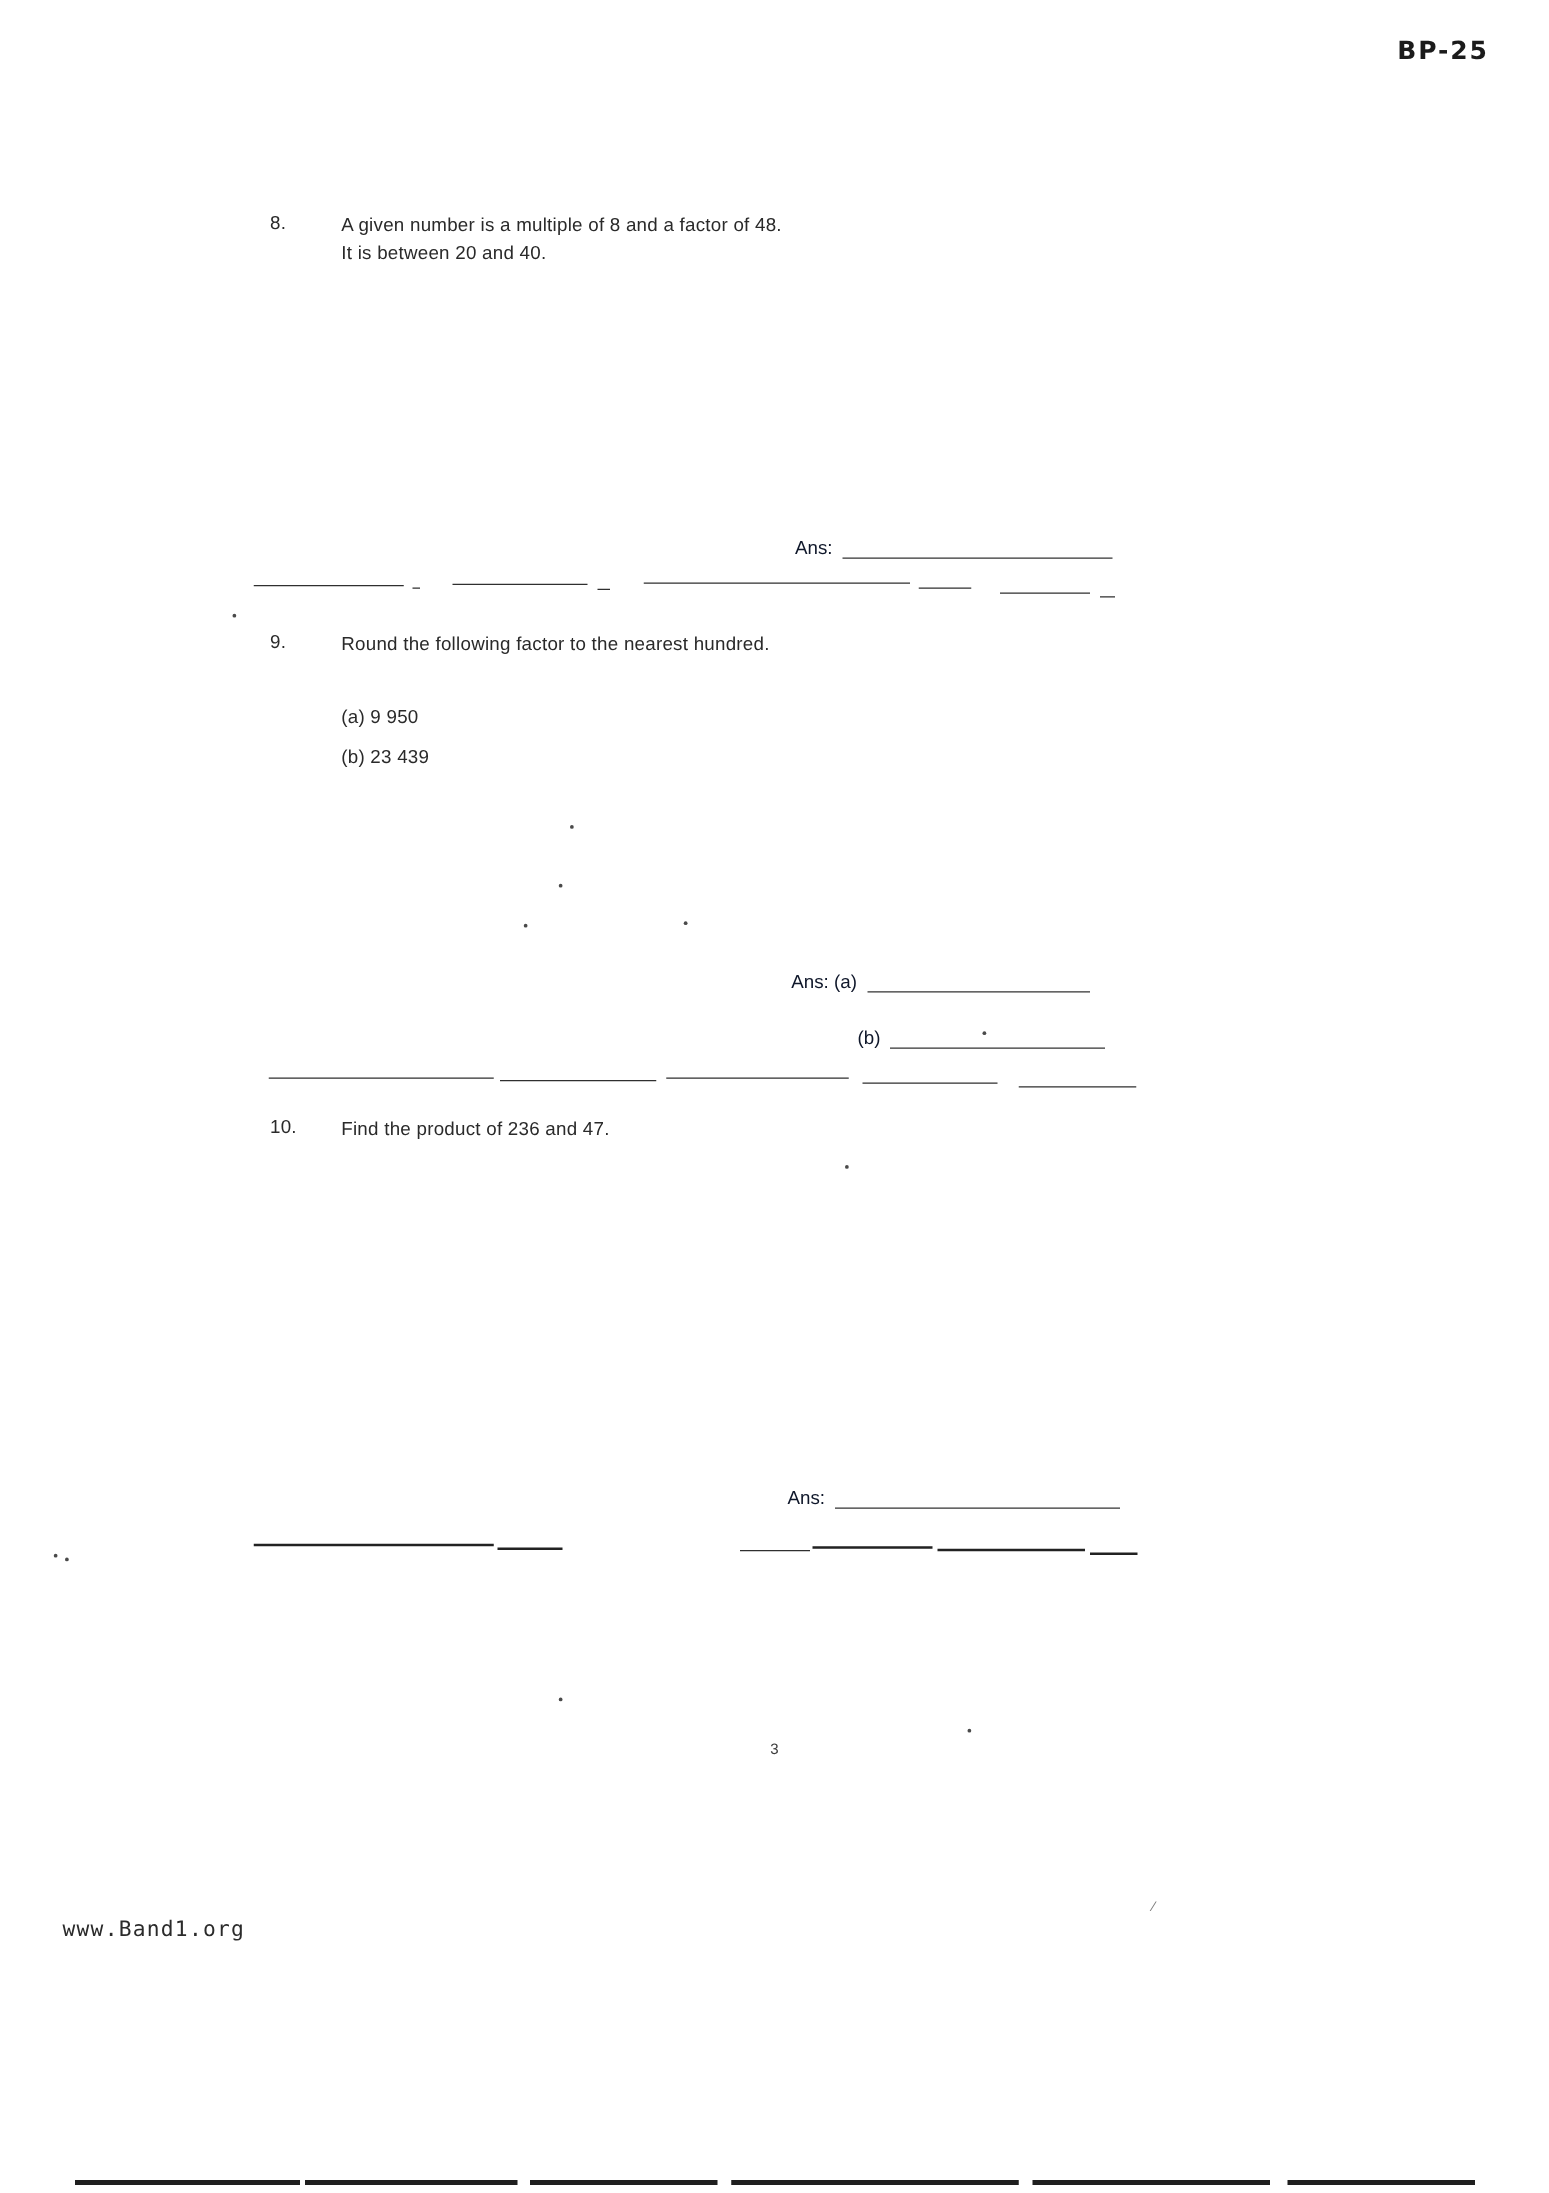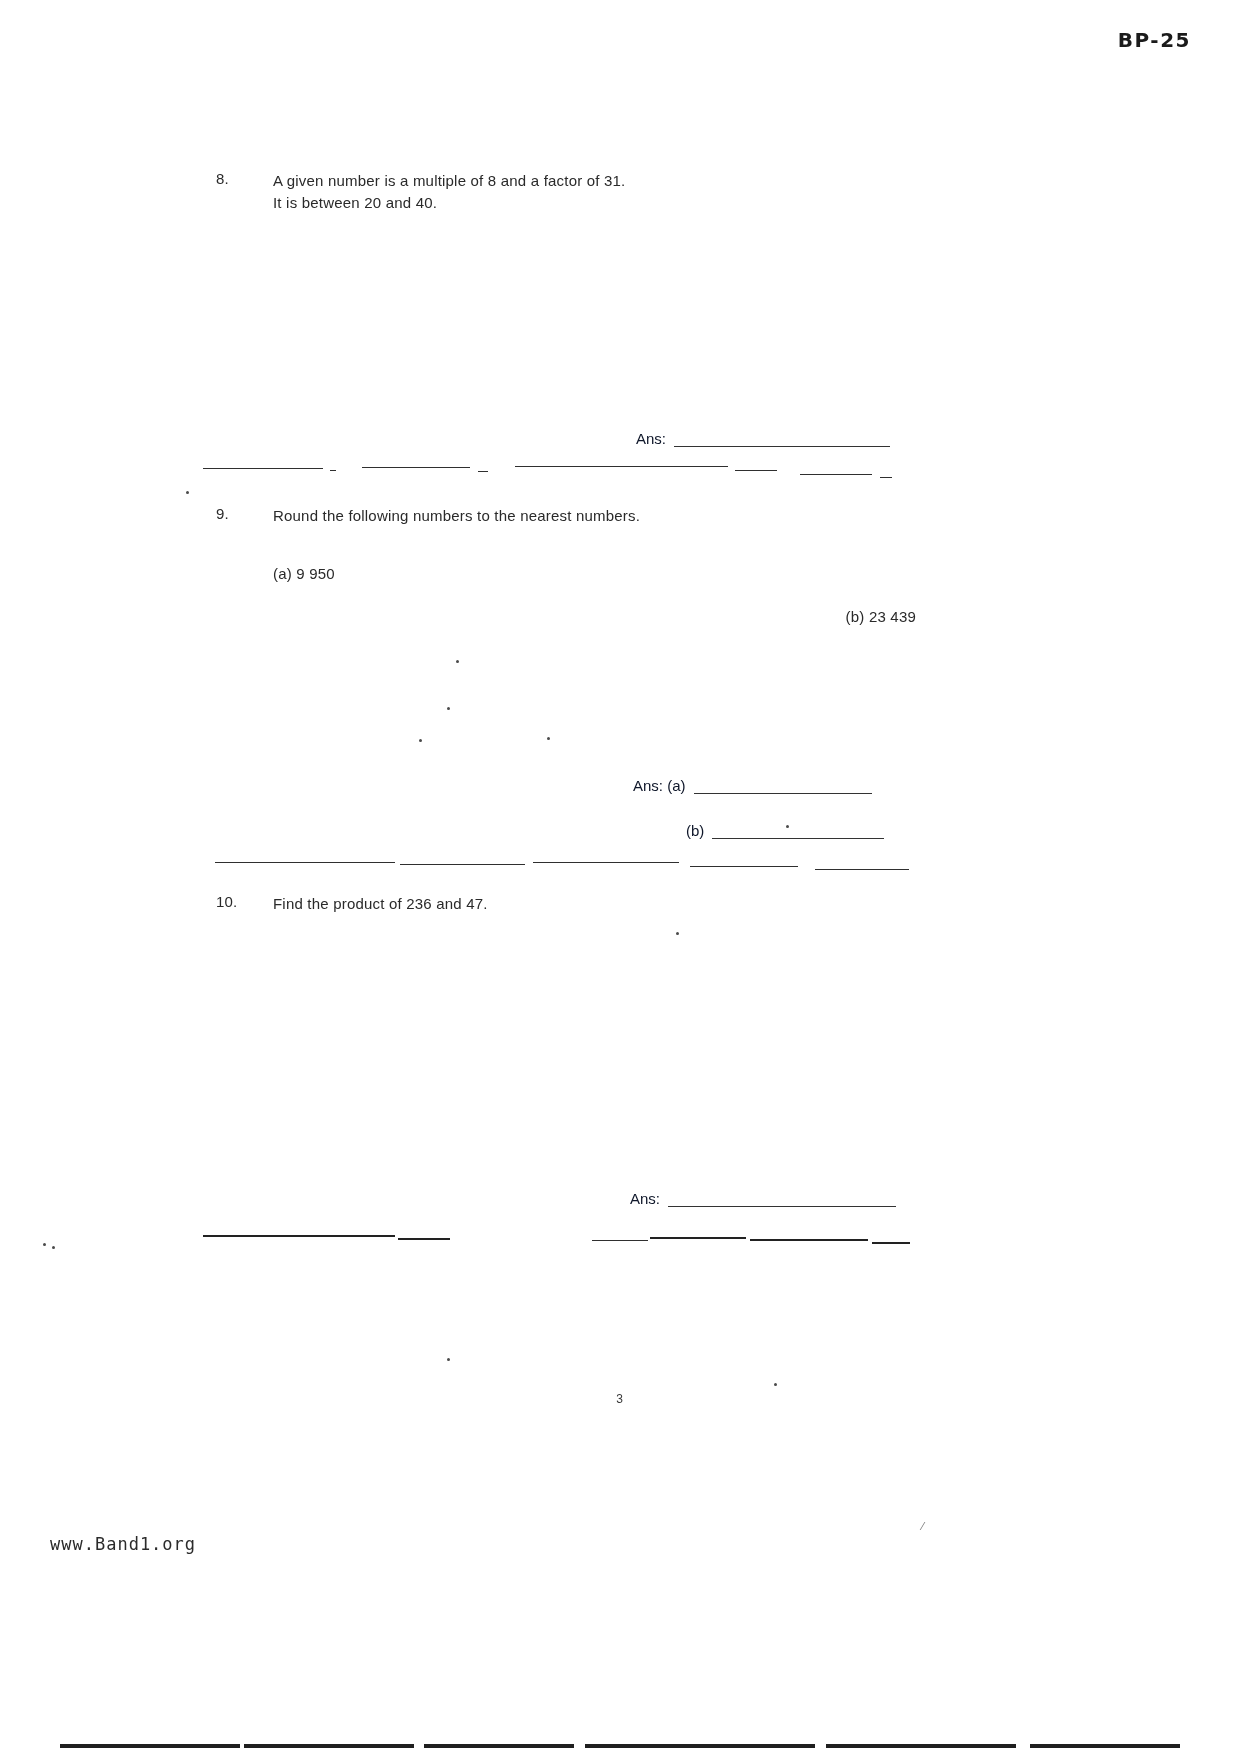--- a/index.html
+++ b/index.html
@@ -134,21 +134,21 @@
   }
 </style>
 </head>
 <body>
 
 <div class="page-code">BP-25</div>
 
 <div class="question" style="top:170px;">
   <span class="q-num">8.</span>
   <div class="q-body">
-    <span class="q-line">A given number is a multiple of 8 and a factor of 31.</span>
+    <span class="q-line">A given number is a multiple of 8 and a factor of 48.</span>
     <span class="q-line">It is between 20 and 40.</span>
   </div>
 </div>
 
 <div class="ans-row" style="top:430px; left:636px;">
   <span class="ans-label">Ans:</span>
   <span class="ans-rule" style="width:216px;"></span>
 </div>
 
 <div class="sep" style="left:203px; top:468px; width:120px;"></div>
@@ -156,24 +156,24 @@
 <div class="sep" style="left:362px; top:467px; width:108px;"></div>
 <div class="sep" style="left:478px; top:471px; width:10px;"></div>
 <div class="sep" style="left:515px; top:466px; width:213px;"></div>
 <div class="sep" style="left:735px; top:470px; width:42px;"></div>
 <div class="sep" style="left:800px; top:474px; width:72px;"></div>
 <div class="sep" style="left:880px; top:477px; width:12px;"></div>
 
 <div class="question" style="top:505px;">
   <span class="q-num">9.</span>
   <div class="q-body">
-    <span class="q-line">Round the following numbers to the nearest numbers.</span>
+    <span class="q-line">Round the following factor to the nearest hundred.</span>
   </div>
   <div class="sub-item" style="margin-top:38px;">(a) 9 950</div>
-  <div class="sub-item" style="margin-top:26px;text-align:right;">(b) 23 439</div>
+  <div class="sub-item" style="margin-top:15px;">(b) 23 439</div>
 </div>
 
 <div class="ans-row" style="top:777px; left:633px;">
   <span class="ans-label">Ans: (a)</span>
   <span class="ans-rule" style="width:178px;"></span>
 </div>
 
 <div class="ans-row" style="top:822px; left:686px;">
   <span class="ans-label">(b)</span>
   <span class="ans-rule" style="width:172px;"></span>

